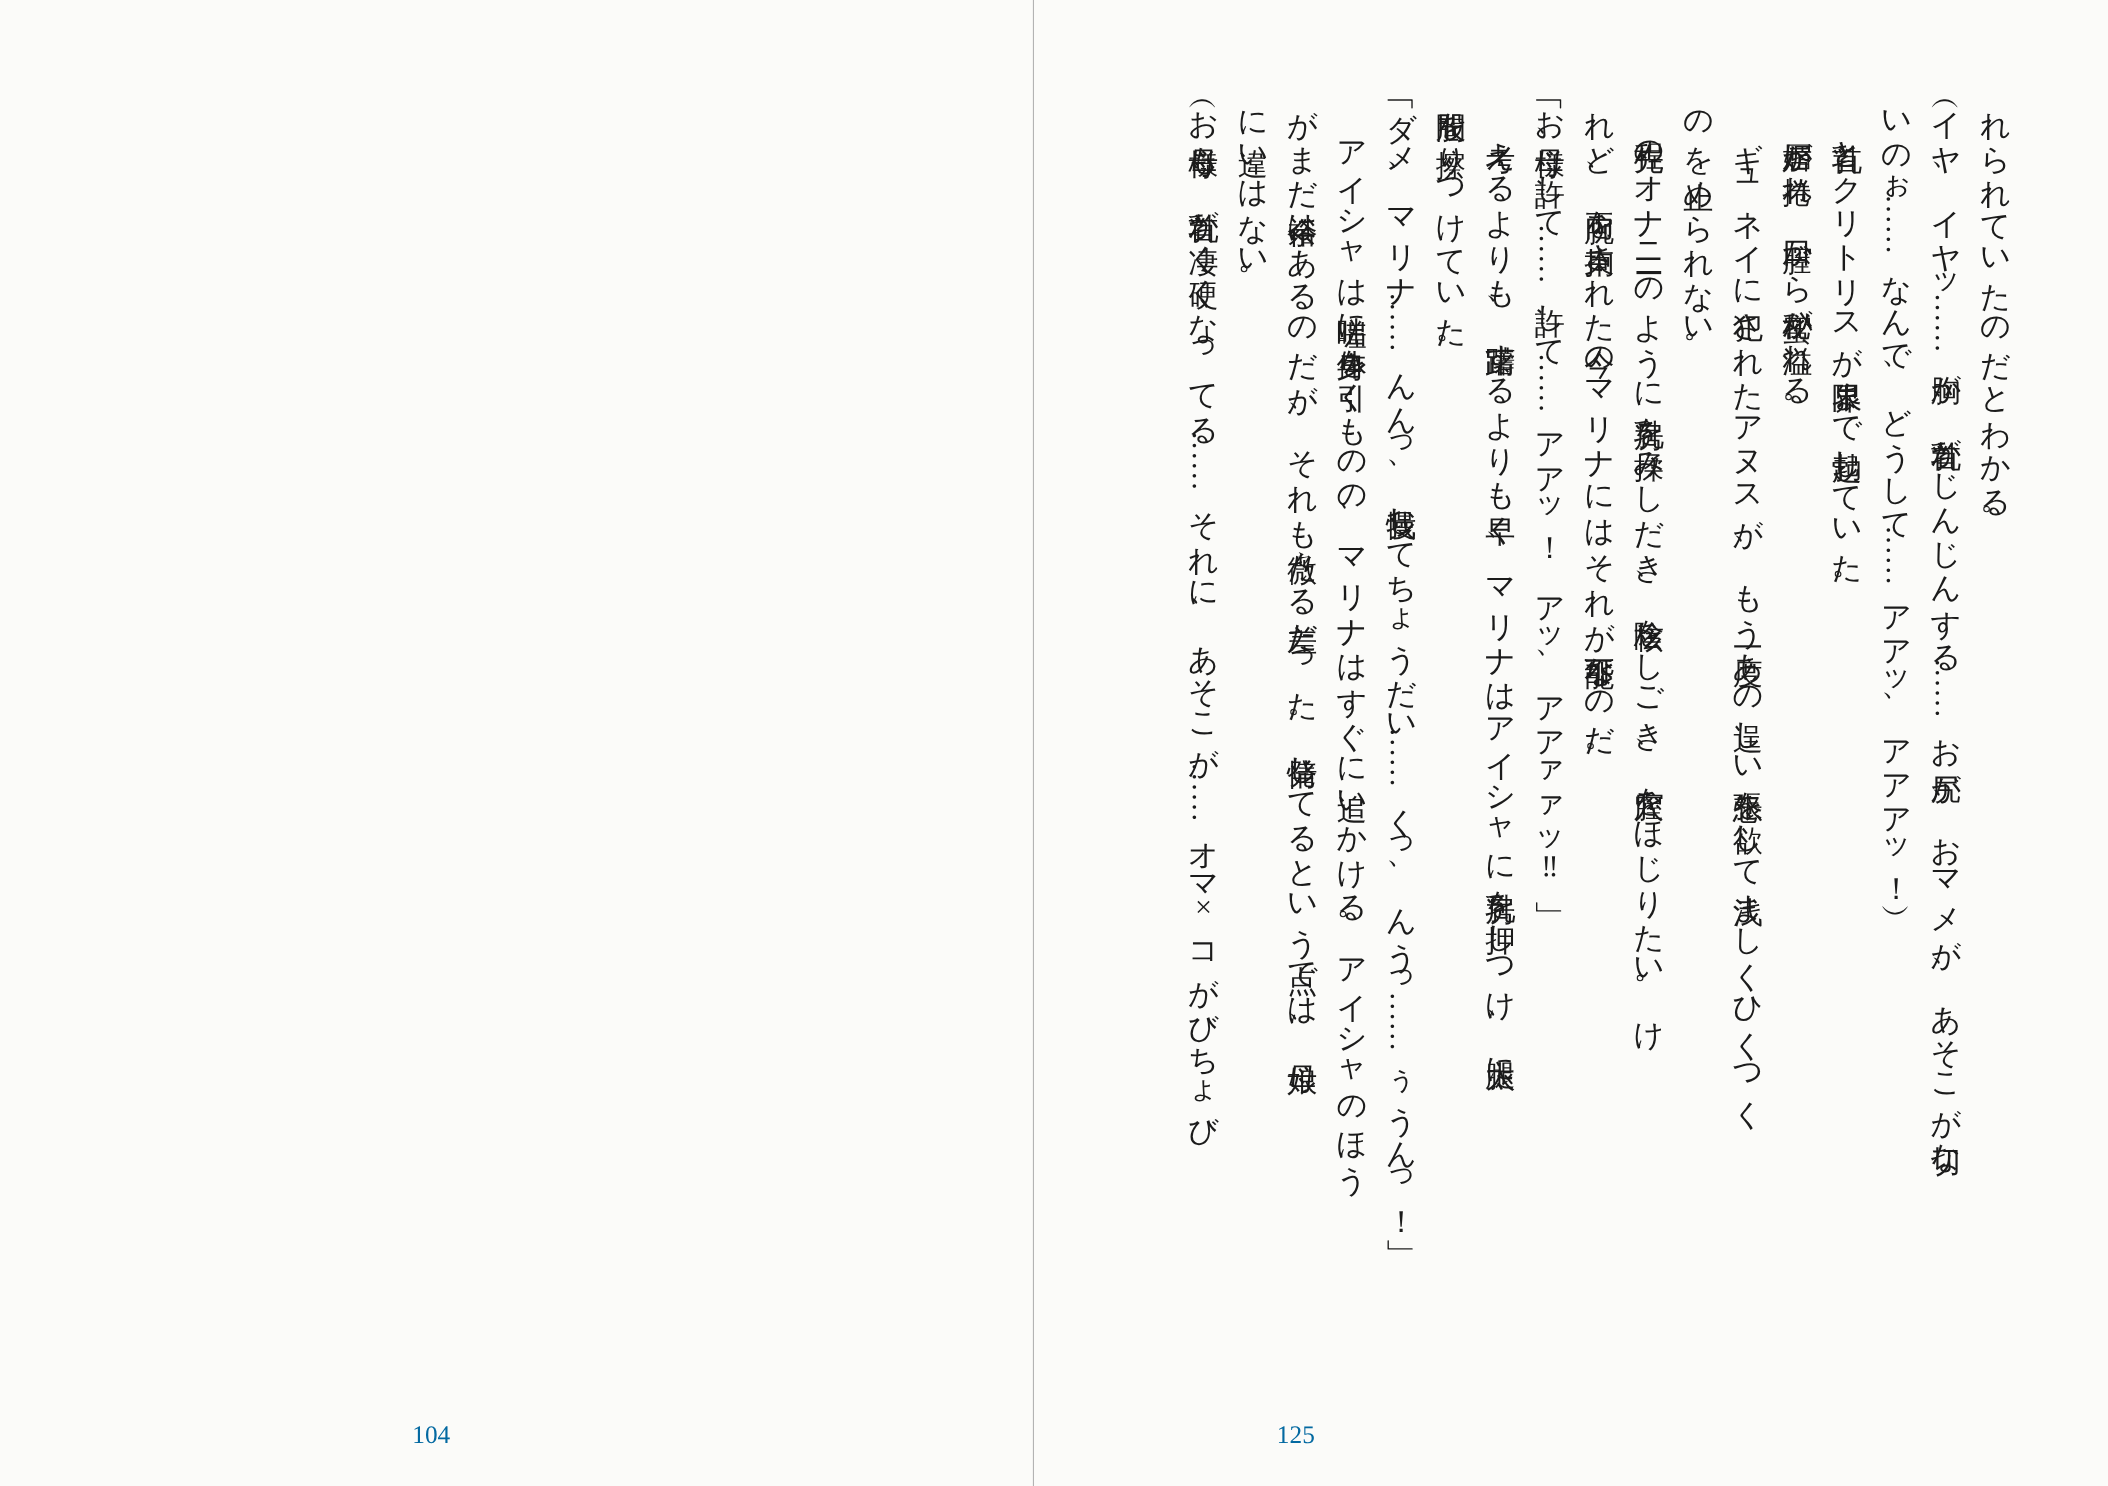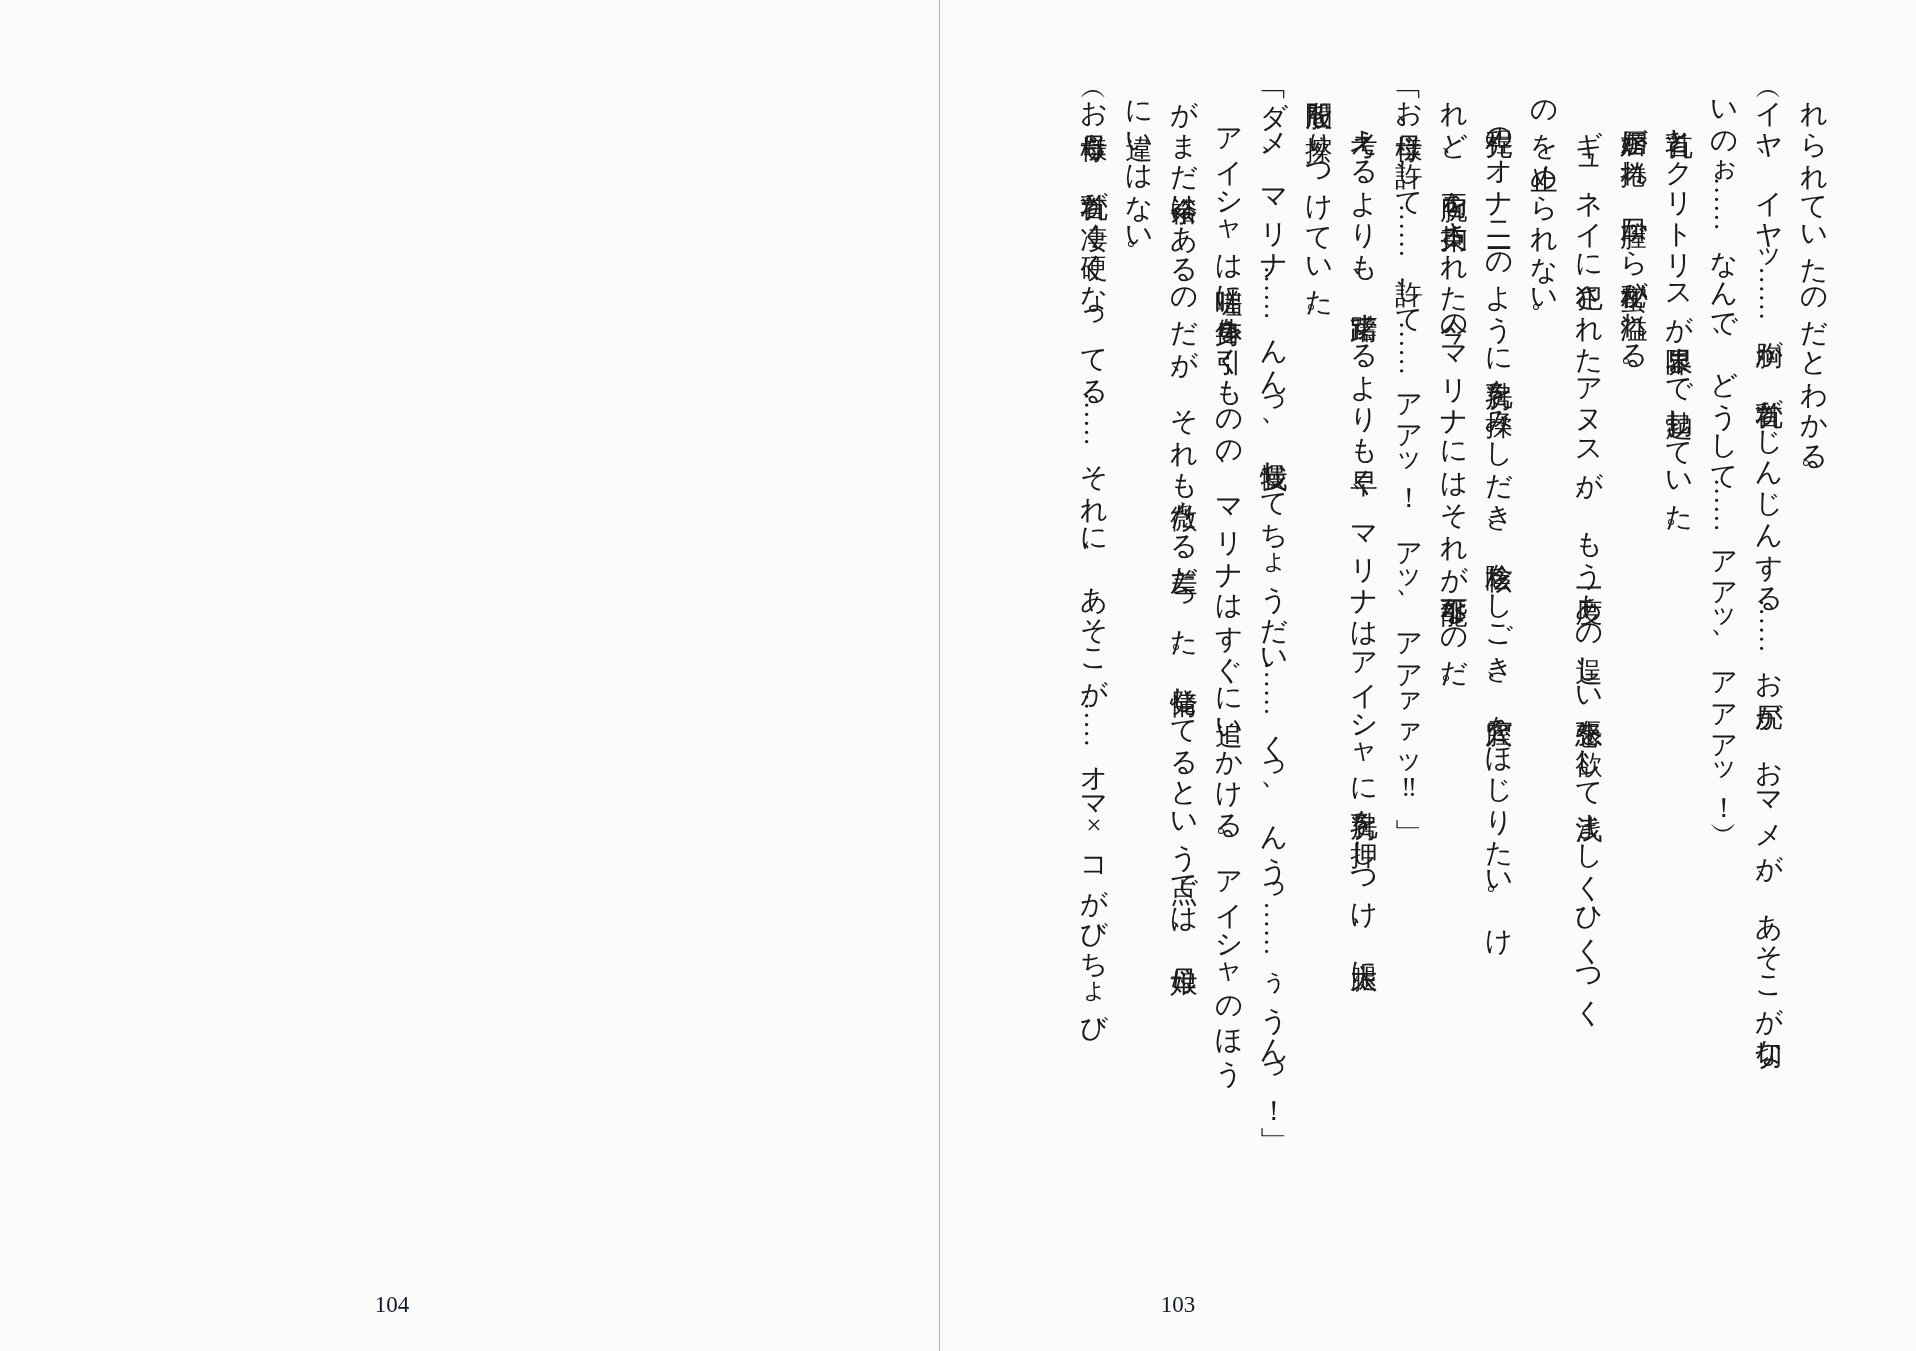--- a/index.html
+++ b/index.html
@@ -53,21 +53,21 @@
     padding: 0;
   }
 
   .page-number {
     position: absolute;
     top: 1292px;
     transform: translateX(-50%);
     writing-mode: horizontal-tb;
     font-family: "Liberation Serif", serif;
     font-size: 23px;
-    color: #0f172a;
+    color: #0369a1;
   }
   .page.right .page-number { left: 238px; } 
   .page.left  .page-number { left: 392px; }
 </style>
 </head>
 <body style="background: rgb(251, 251, 249);">
 
 <div class="spread">
 
   <div class="gutter"></div>
@@ -85,21 +85,21 @@
         <p>れど、両腕を拘束された今のマリナにはそれが不可能なのだ。</p>
         <p>「お母様、許して……許して……アアッ！　アッ、アアァァッ‼」</p>
         <p>　考えるよりも、躊躇するよりも早く、マリナはアイシャに乳房を押しつけ、太腿に</p>
         <p>股間を擦りつけていた。</p>
         <p>「ダメ、マリナ……んんっ、我慢してちょうだい……くっ、んうっ……ぅうんっ！」</p>
         <p>　アイシャは咄嗟に身体を引くものの、マリナはすぐに追いかける。アイシャのほう</p>
         <p>がまだ余裕はあるのだが、それも微々たる差だった。発情してるという点では、母娘</p>
         <p>に違いはない。</p>
         <p>（お母様も、乳首が凄く硬くなってる……それに、あそこが……オマ×コがびちょび</p>
       </div>
-    <div class="page-number">103</div>
+    <div class="page-number">125</div>
   </div>
 
   <div class="page left">
 
     <div class="page-number">104</div>
   </div>
 
 </div>
 
 </body></html>

